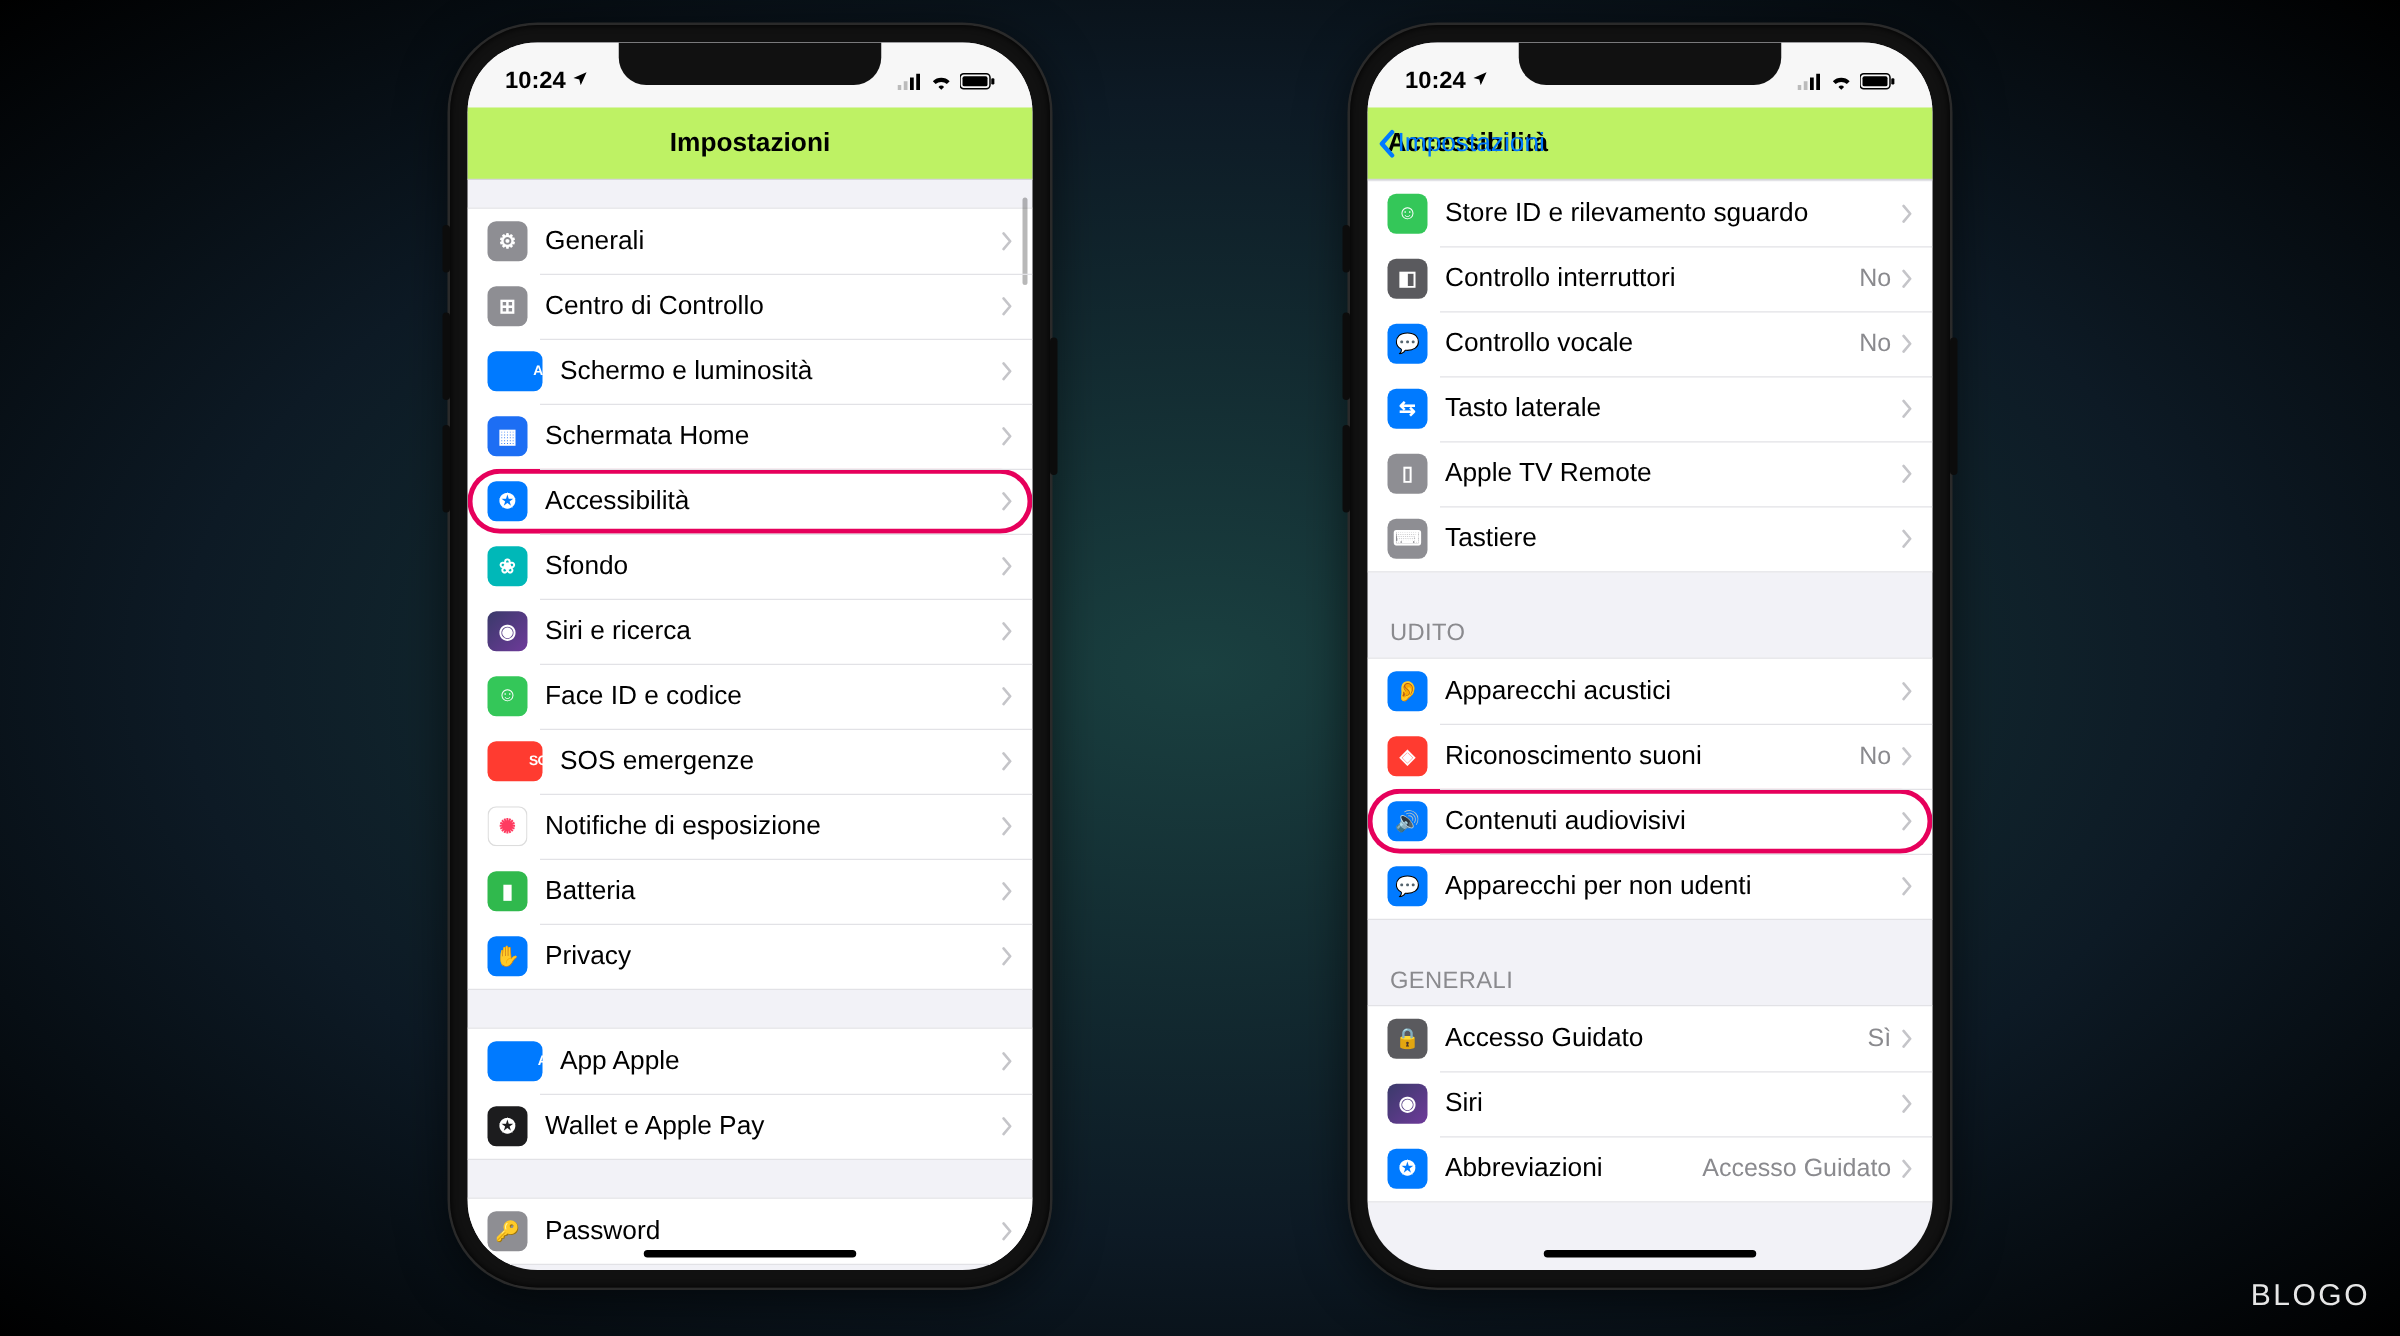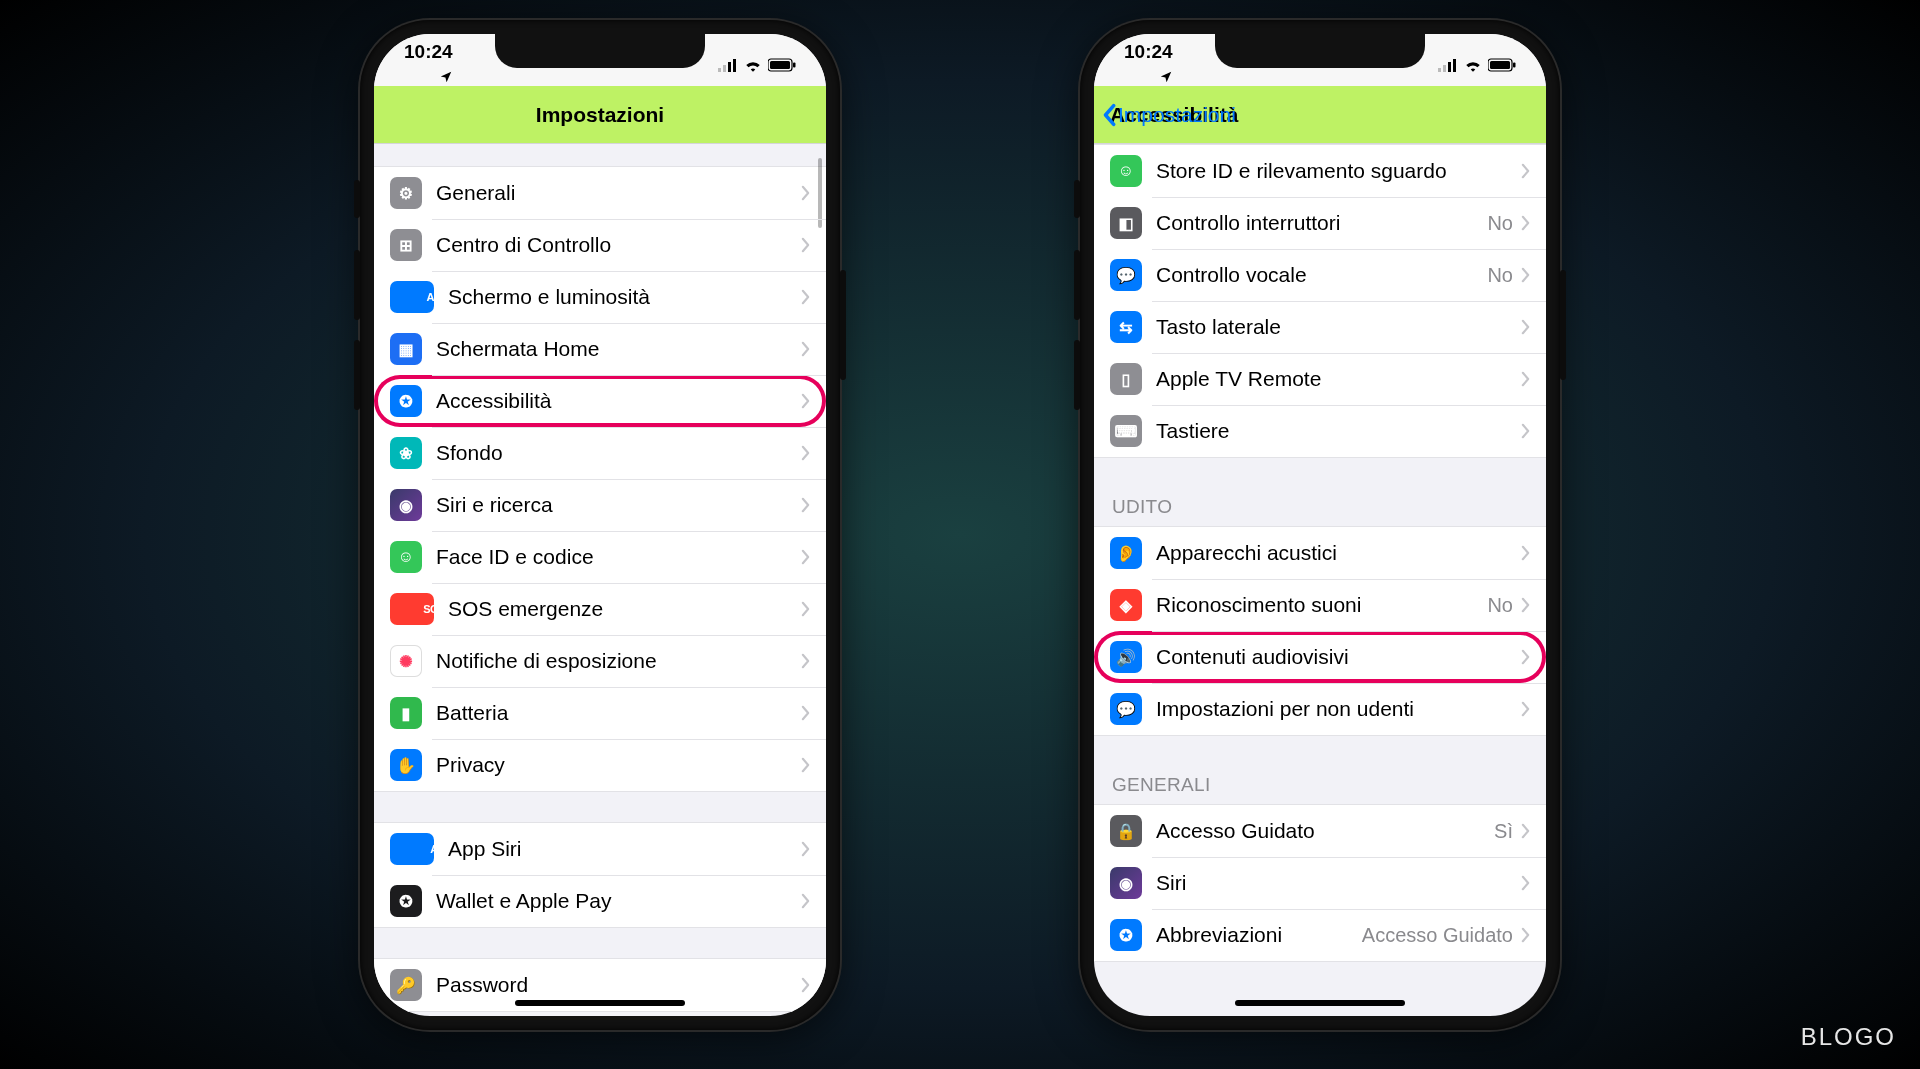--- a/index.html
+++ b/index.html
@@ -73,21 +73,21 @@
     height: 52px;
     display: flex;
     justify-content: space-between;
     align-items: center;
     padding: 10px 30px 0 30px;
     color: #000;
     font-weight: 600;
     font-size: 19px;
     background: #f7f7f7;
   }
-  .status-left { display:flex; align-items:flex-end; gap:4px;flex-direction:column; }
+  .status-left { display:flex; align-items:flex-end; gap:4px; }
   .status-right { display:flex; align-items:center; gap:6px; }
   .status-right svg { display:block; }
 
   
   .navbar {
     height: 58px;
     background: #bef264;
     border-bottom: 1px solid #d5d5d9;
     display: flex;
     align-items: center;
@@ -365,21 +365,21 @@
                     <polyline points="2,2 8,9 2,16"></polyline>
                   </svg>
                 </span>
               </div>
             </div>
           </div>
           <div class="group">
             <div class="rows">
               <div class="row">
                 <span class="icon bg-blue ic-txt" style=";font-size:11px;font-weight:800;letter-spacing:-0.5px;">A</span>
-                <span class="label">App Siri</span>
+                <span class="label">App Apple</span>
                 <span class="chev">
                   <svg viewBox="0 0 10 18" fill="none" stroke="#c5c5c9" stroke-width="2.4" stroke-linecap="round" stroke-linejoin="round">
                     <polyline points="2,2 8,9 2,16"></polyline>
                   </svg>
                 </span>
               </div>
               <div class="row">
                 <span class="icon bg-black" style=";">✪</span>
                 <span class="label">Wallet e Apple Pay</span>
                 <span class="chev">
@@ -543,21 +543,21 @@
                 <span class="icon bg-blue" style=";">🔊</span>
                 <span class="label">Contenuti audiovisivi</span>
                 <span class="chev">
                   <svg viewBox="0 0 10 18" fill="none" stroke="#c5c5c9" stroke-width="2.4" stroke-linecap="round" stroke-linejoin="round">
                     <polyline points="2,2 8,9 2,16"></polyline>
                   </svg>
                 </span>
               </div>
               <div class="row">
                 <span class="icon bg-blue" style=";">💬</span>
-                <span class="label">Impostazioni per non udenti</span>
+                <span class="label">Apparecchi per non udenti</span>
                 <span class="chev">
                   <svg viewBox="0 0 10 18" fill="none" stroke="#c5c5c9" stroke-width="2.4" stroke-linecap="round" stroke-linejoin="round">
                     <polyline points="2,2 8,9 2,16"></polyline>
                   </svg>
                 </span>
               </div>
             </div>
           </div>
           <div class="group">
             <div class="group-header">GENERALI</div>

